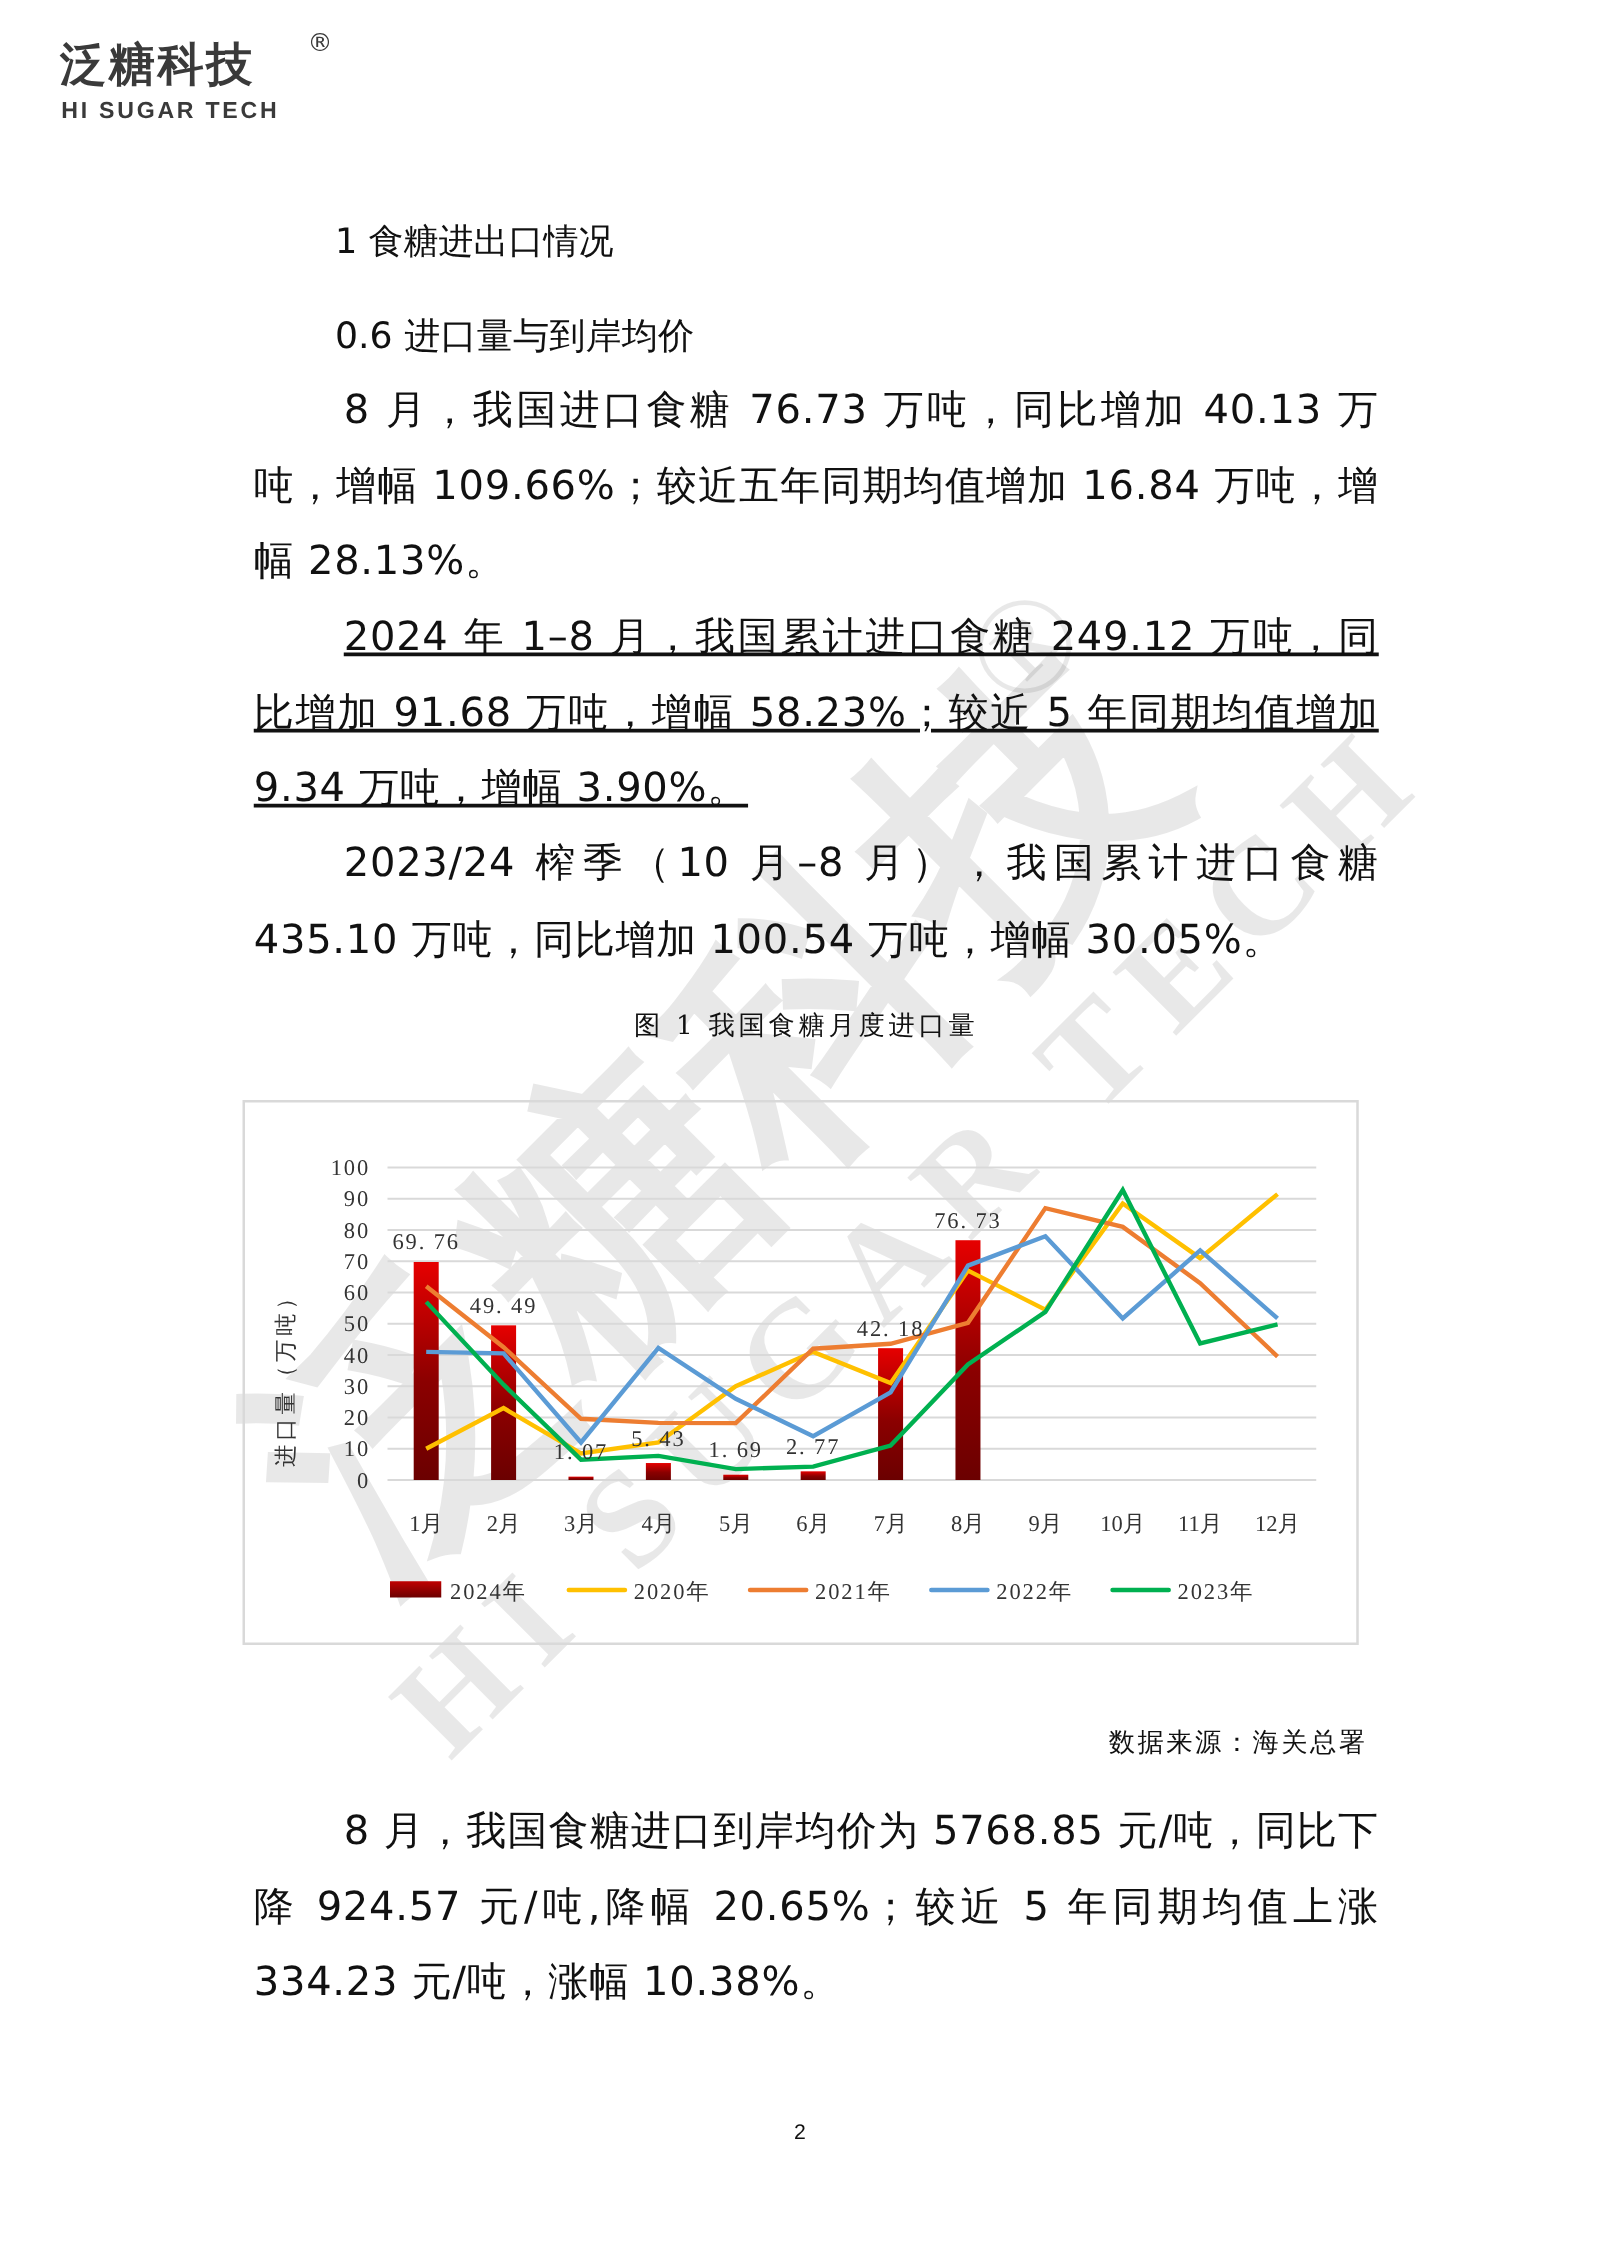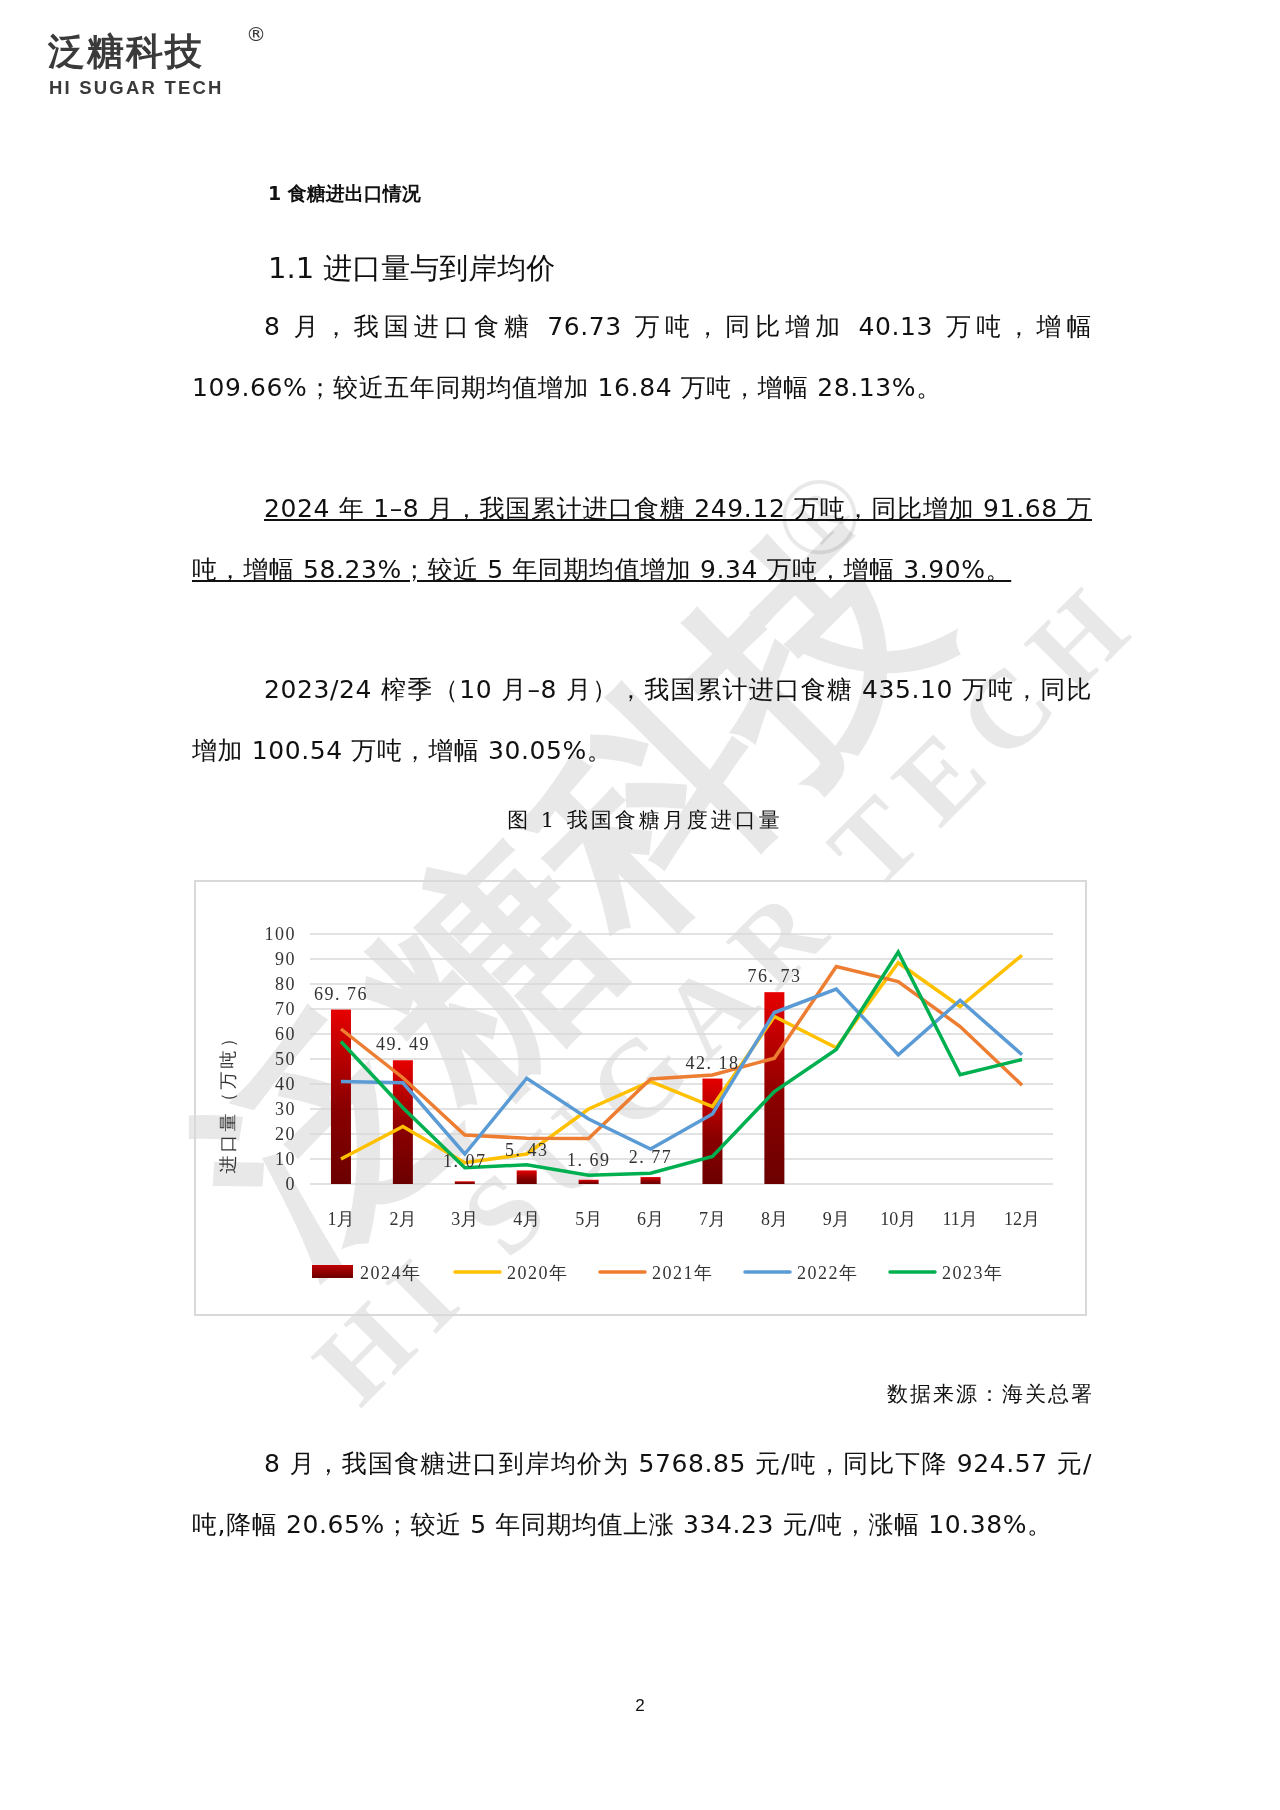--- a/index.html
+++ b/index.html
@@ -8,23 +8,23 @@
   .abs { position: absolute; }
   
   .logo-cn { left: 48px; top: 30px; font-size: 37px; font-weight: bold; color: #3a3a3a; letter-spacing: 2px;
              font-family: "DejaVu Sans", sans-serif; line-height: 44px; }
   .logo-reg { left: 246px; top: 22px; font-size: 20px; color: #3a3a3a; font-family: "DejaVu Sans", sans-serif; }
   .logo-en { left: 49px; top: 78px; font-size: 18.5px; font-weight: bold; color: #3a3a3a; letter-spacing: 2.2px;
              font-family: "Liberation Sans", sans-serif; line-height: 20px; }
   
   .watermark { left: 0; top: 0; width: 1280px; height: 1810px; pointer-events: none; }
   
-  .h1 { left: 268px; top: 174px; font-size: 19px; font-weight: bold; line-height: 38px; text-align: center; }
+  .h1 { left: 268px; top: 174px; font-size: 28px; font-weight: normal; line-height: 38px; text-align: center; }
   .h2 { left: 268px; top: 249px; font-size: 29px; line-height: 38px; }
-  .para { left: 192px; width: 900px; font-size: 25px; line-height: 60.6px; text-align: justify;
+  .para { left: 203px; width: 900px; font-size: 32px; line-height: 60.6px; text-align: justify;
           text-indent: 72px; font-family: "DejaVu Sans", sans-serif; letter-spacing: 0.6px; }
   .p1 { top: 297px; }
   .p2 { top: 479px; text-decoration: underline; }
   .p3 { top: 660px; }
   .p4 { top: 1434px; }
   .caption { left: 0; width: 1290px; top: 806px; text-align: center; font-size: 21px; letter-spacing: 3px;
              font-family: "DejaVu Serif", serif; line-height: 28px; }
   .chart-frame { left: 194px; top: 880px; width: 889px; height: 432px; border: 2px solid #d9d9d9; background: transparent; }
   .chart-svg { left: 194px; top: 880px; }
   .source { right: 186px; top: 1380px; font-size: 21px; letter-spacing: 2px; font-family: Liberation Serif, serif; line-height: 28px; }
@@ -40,21 +40,21 @@
     <text id="wm-en" x="40" y="120" text-anchor="middle" font-size="110" font-weight="bold" font-family="Liberation Sans, sans-serif" letter-spacing="18">HI SUGAR TECH</text>
     <text id="wm-reg" x="440" y="-150" text-anchor="middle" font-size="110" font-family="DejaVu Sans, sans-serif">®</text>
   </g>
 </svg>
 
 <div class="abs logo-cn">泛糖科技</div>
 <div class="abs logo-reg">®</div>
 <div class="abs logo-en">HI SUGAR TECH</div>
 
 <div class="abs h1">1  食糖进出口情况</div>
-<div class="abs h2">1.1  进口量与到岸均价</div>
+<div class="abs h2">0.6  进口量与到岸均价</div>
 
 <div class="abs para p1">8 月，我国进口食糖 76.73 万吨，同比增加 40.13 万吨，增幅 109.66%；较近五年同期均值增加 16.84 万吨，增幅 28.13%。</div>
 <div class="abs para p2">2024 年 1–8 月，我国累计进口食糖 249.12 万吨，同比增加 91.68 万吨，增幅 58.23%；较近 5 年同期均值增加 9.34 万吨，增幅 3.90%。</div>
 <div class="abs para p3">2023/24 榨季（10 月–8 月），我国累计进口食糖 435.10 万吨，同比增加 100.54 万吨，增幅 30.05%。</div>
 
 <div class="abs caption">图 1  我国食糖月度进口量</div>
 
 <div class="abs chart-frame"></div>
 <svg class="abs chart-svg" id="chart" width="893" height="436" viewBox="0 0 893 436">
   <defs>

